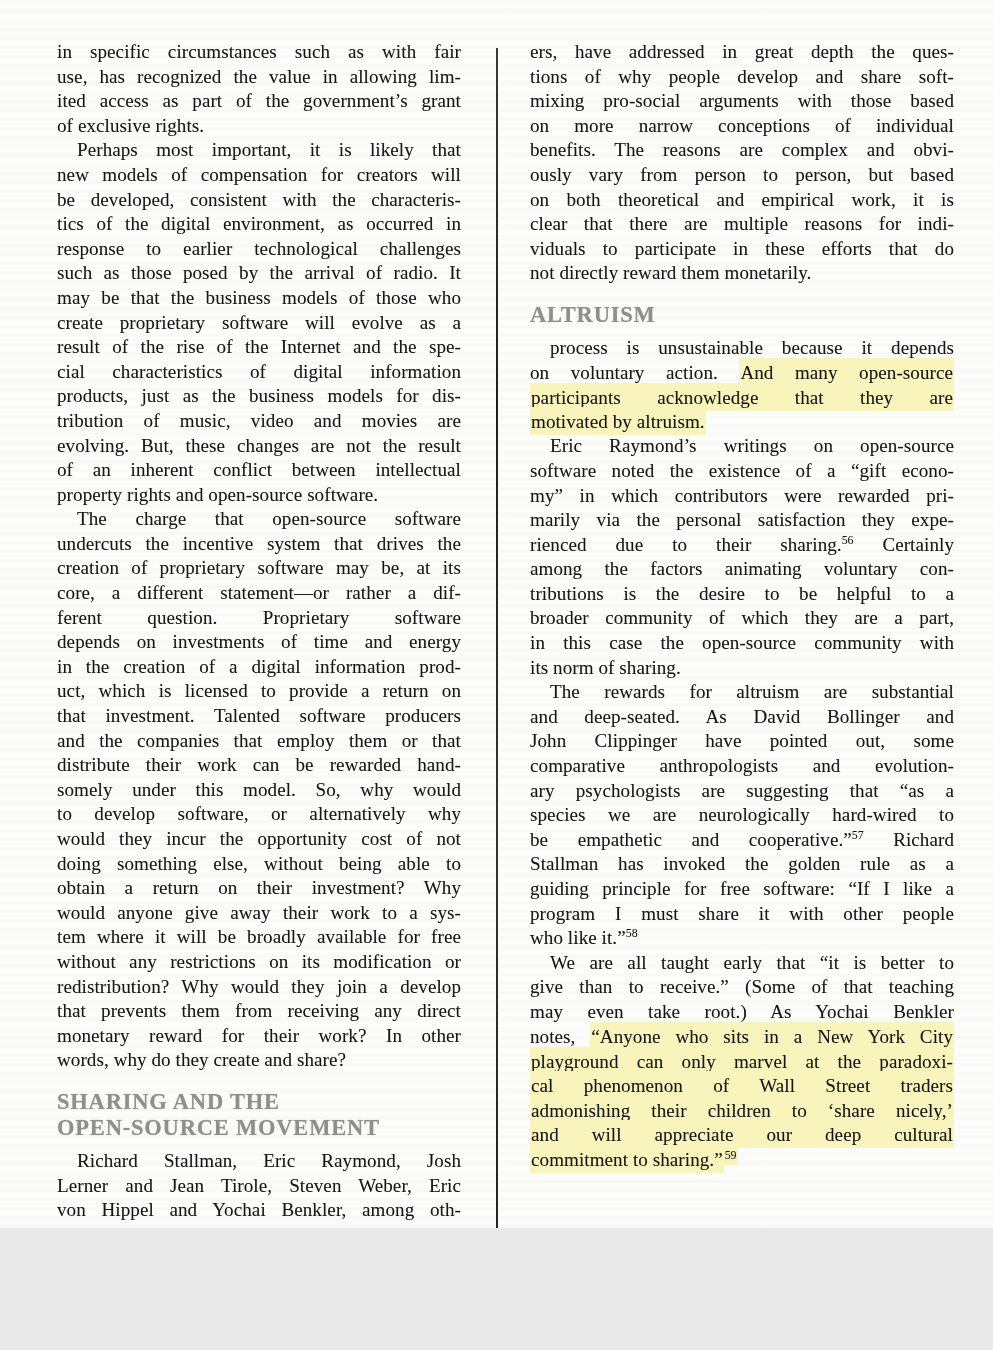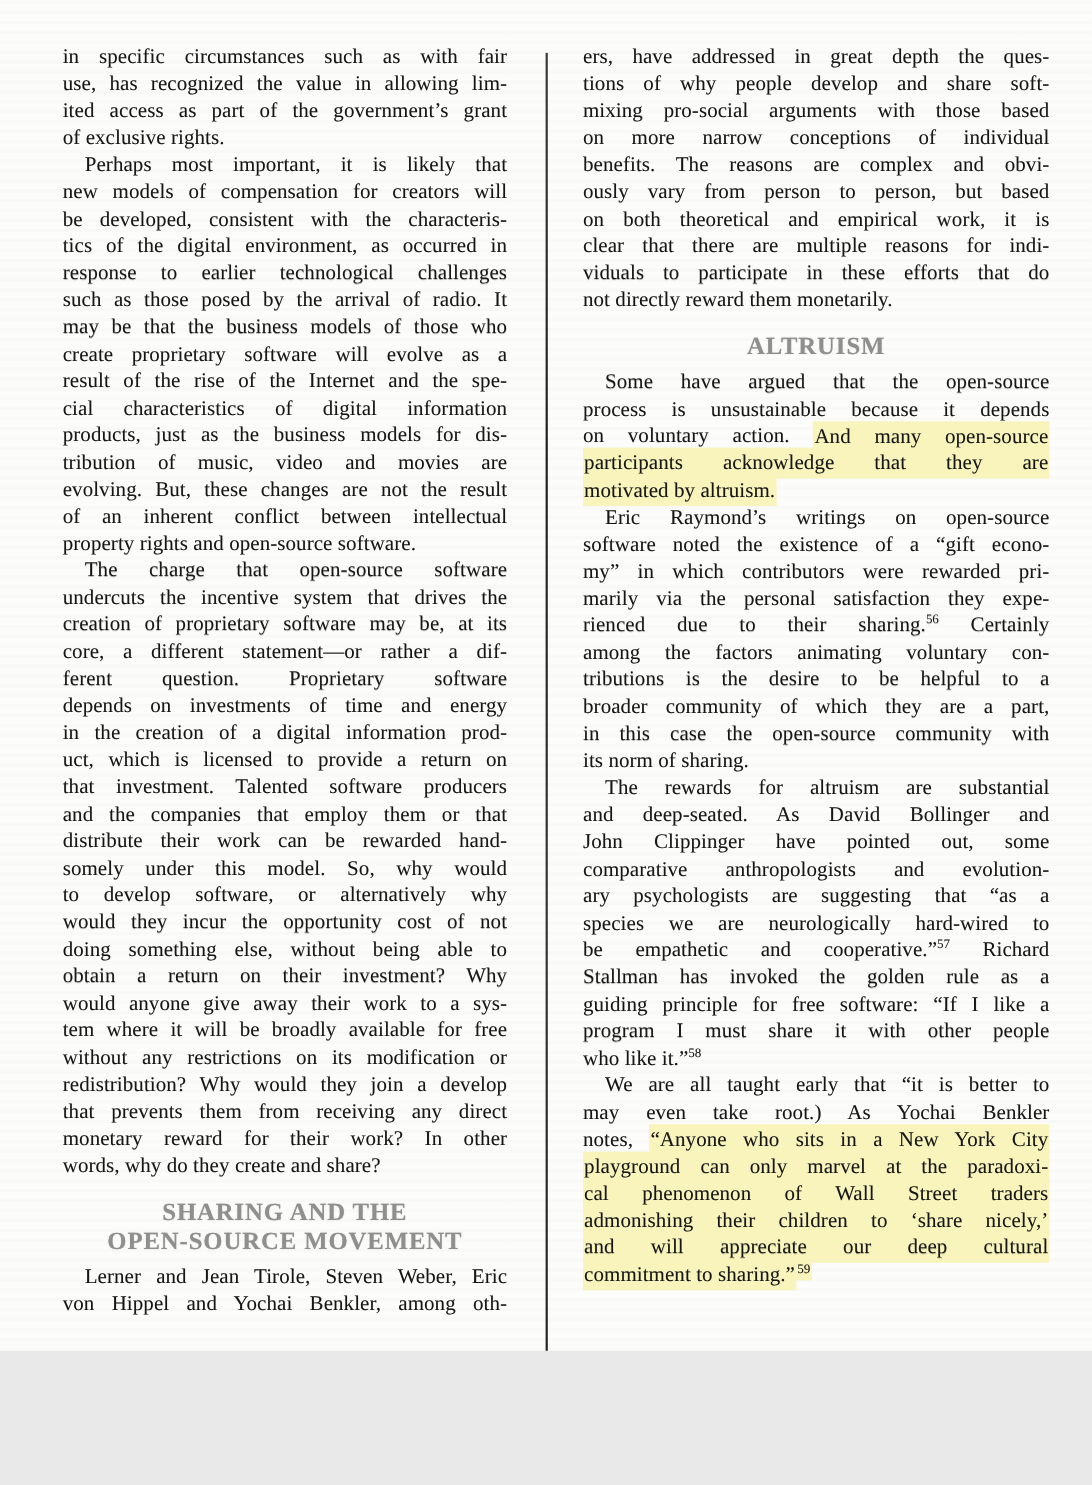--- a/index.html
+++ b/index.html
@@ -43,21 +43,21 @@
   .para.indent .line:first-child{ text-indent:20px; }
   .heading{
     margin:16px 0 8px 0;
     color:#8f8f8f;
     font-weight:bold;
     font-size:22.5px;
     line-height:26px;
     letter-spacing:0.8px;
     text-shadow:0 0 1px rgba(120,120,120,0.55), 0.4px 0.4px 0 rgba(255,255,255,0.7);
   }
-  .heading-line{text-align:center;}
+  .heading-line{text-align:left;}
   sup{
     font-size:0.62em;
     line-height:0;
     vertical-align:super;
     letter-spacing:0;
   }
   .hl{
     background:#f8f4bc;
     padding:3.5px 1px;
   }
@@ -120,20 +120,21 @@
         <div class="line"><span>redistribution? Why would they join a develop</span></div>
         <div class="line"><span>that prevents them from receiving any direct</span></div>
         <div class="line"><span>monetary reward for their work? In other</span></div>
         <div class="line last"><span>words, why do they create and share?</span></div>
       </div>
       <div class="heading">
         <div class="heading-line"><span>SHARING AND THE</span></div>
         <div class="heading-line"><span>OPEN-SOURCE MOVEMENT</span></div>
       </div>
       <div class="para indent">
+        <div class="line"><span>Richard Stallman, Eric Raymond, Josh</span></div>
         <div class="line"><span>Lerner and Jean Tirole, Steven Weber, Eric</span></div>
         <div class="line"><span>von Hippel and Yochai Benkler, among oth-</span></div>
       </div>
     </div>
   <div class="col-divider"></div>
   <div class="col col-right">
       <div class="para">
         <div class="line"><span>ers, have addressed in great depth the ques-</span></div>
         <div class="line"><span>tions of why people develop and share soft-</span></div>
         <div class="line"><span>mixing pro-social arguments with those based</span></div>
@@ -142,21 +143,20 @@
         <div class="line"><span>ously vary from person to person, but based</span></div>
         <div class="line"><span>on both theoretical and empirical work, it is</span></div>
         <div class="line"><span>clear that there are multiple reasons for indi-</span></div>
         <div class="line"><span>viduals to participate in these efforts that do</span></div>
         <div class="line last"><span>not directly reward them monetarily.</span></div>
       </div>
       <div class="heading">
         <div class="heading-line"><span>ALTRUISM</span></div>
       </div>
       <div class="para indent">
-        <div class="line"><span>Some have argued that the open-source</span></div>
         <div class="line"><span>process is unsustainable because it depends</span></div>
         <div class="line"><span>on voluntary action. </span><span class="hl">And many open-source</span></div>
         <div class="line"><span class="hl">participants acknowledge that they are</span></div>
         <div class="line last"><span class="hl">motivated by altruism.</span></div>
       </div>
       <div class="para indent">
         <div class="line"><span>Eric Raymond’s writings on open-source</span></div>
         <div class="line"><span>software noted the existence of a “gift econo-</span></div>
         <div class="line"><span>my” in which contributors were rewarded pri-</span></div>
         <div class="line"><span>marily via the personal satisfaction they expe-</span></div>
@@ -175,20 +175,21 @@
         <div class="line"><span>ary psychologists are suggesting that “as a</span></div>
         <div class="line"><span>species we are neurologically hard-wired to</span></div>
         <div class="line"><span>be empathetic and cooperative.”</span><sup>57</sup><span> Richard</span></div>
         <div class="line"><span>Stallman has invoked the golden rule as a</span></div>
         <div class="line"><span>guiding principle for free software: “If I like a</span></div>
         <div class="line"><span>program I must share it with other people</span></div>
         <div class="line last"><span>who like it.”</span><sup>58</sup></div>
       </div>
       <div class="para indent">
         <div class="line"><span>We are all taught early that “it is better to</span></div>
+        <div class="line"><span>give than to receive.” (Some of that teaching</span></div>
         <div class="line"><span>may even take root.) As Yochai Benkler</span></div>
         <div class="line"><span>notes, </span><span class="hl">“Anyone who sits in a New York City</span></div>
         <div class="line"><span class="hl">playground can only marvel at the paradoxi-</span></div>
         <div class="line"><span class="hl">cal phenomenon of Wall Street traders</span></div>
         <div class="line"><span class="hl">admonishing their children to ‘share nicely,’</span></div>
         <div class="line"><span class="hl">and will appreciate our deep cultural</span></div>
         <div class="line last"><span class="hl">commitment to sharing.”</span><sup class="hl">59</sup></div>
       </div>
     </div>
   <div class="page-number">22</div>

